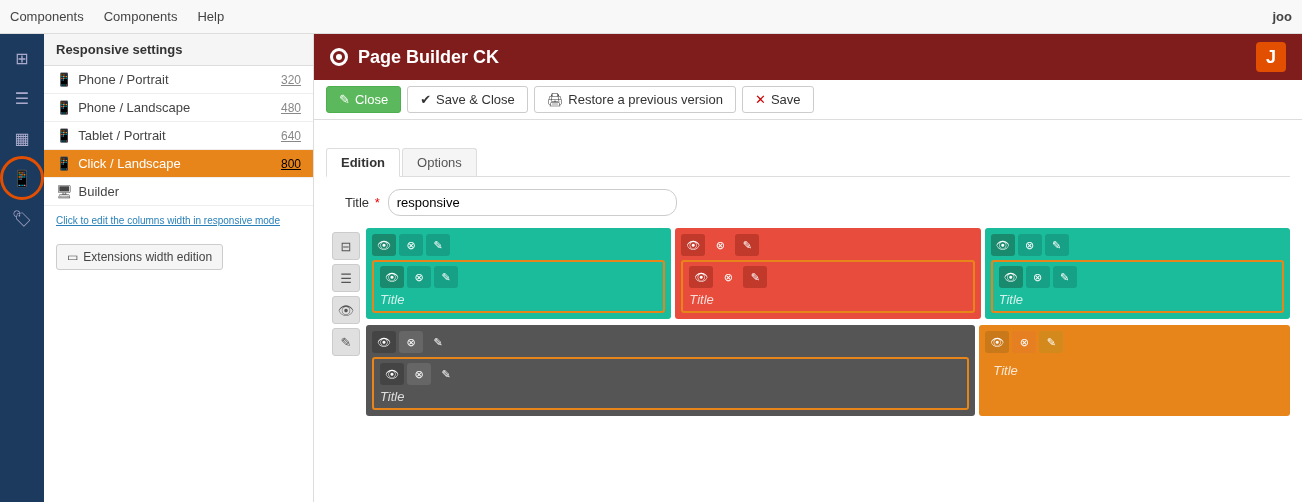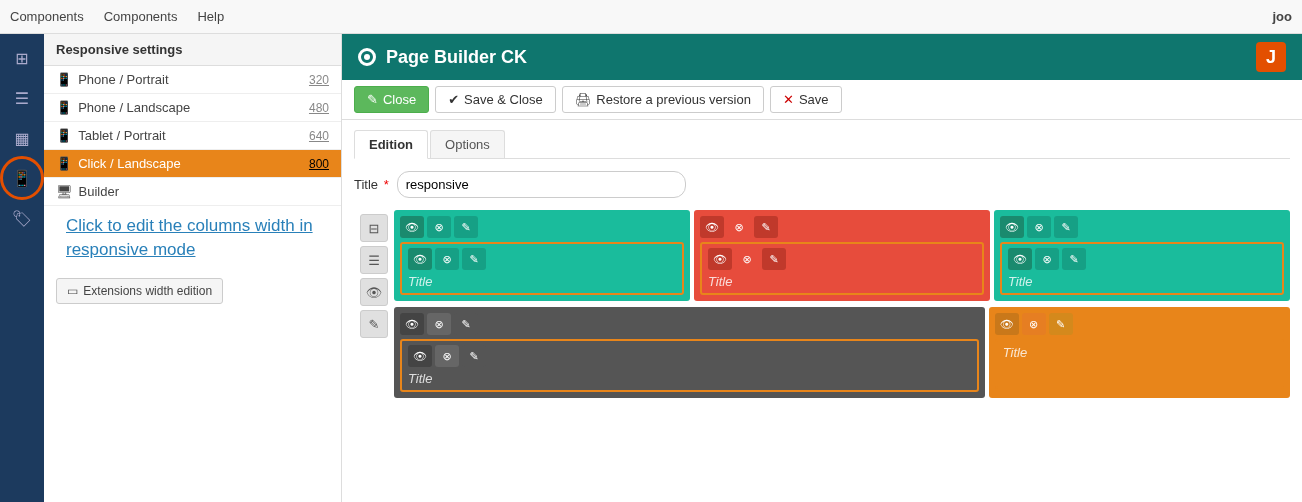--- a/index.html
+++ b/index.html
@@ -70,21 +70,21 @@
       position: absolute;
       width: 44px;
       height: 44px;
       border: 3px solid #e34f00;
       border-radius: 50%;
       pointer-events: none;
     }
 
     
     .responsive-panel {
-      width: 298px;
+      width: 270px;
       background: #fff;
       border-right: 1px solid #ddd;
       flex-shrink: 0;
       padding: 0;
     }
     .responsive-panel h3 {
       background: #f5f5f5;
       border-bottom: 1px solid #ddd;
       padding: 8px 12px;
       font-size: 13px;
@@ -102,24 +102,23 @@
     }
     .device-row.active {
       background: #e8851a;
       color: #fff;
     }
     .device-row .device-name { display: flex; align-items: center; gap: 6px; }
     .device-row .device-num { font-size: 12px; color: #888; text-decoration: underline; }
     .device-row.active .device-num { color: #000000; }
     .click-hint {
       padding: 8px 12px;
-      font-size: 17px;
+      font-size: 10px;
       color: #e67e22;
       line-height: 1.4;
-      margin-left: 10px;
     }
     .click-hint a { color: #2980b9; text-decoration: underline; cursor: pointer; }
     .responsive-width-btn {
       margin: 8px 12px;
       border: 1px solid #ccc;
       background: #f5f5f5;
       padding: 5px 10px;
       font-size: 12px;
       color: #444;
       cursor: pointer;
@@ -132,21 +131,21 @@
     
     .main-content {
       flex: 1;
       display: flex;
       flex-direction: column;
       overflow: hidden;
     }
 
     
     .pb-header {
-      background: #0f766e;
+      background: #7f1d1d;
       color: #fff;
       padding: 8px 16px;
       display: flex;
       align-items: center;
       gap: 10px;
       flex-shrink: 0;
     }
     .pb-header .pb-title {
       font-size: 18px;
       font-weight: bold;
@@ -210,20 +209,21 @@
     .tab {
       padding: 6px 14px;
       border: 1px solid #ddd;
       border-bottom: none;
       cursor: pointer;
       font-size: 13px;
       color: #555;
       background: #f5f5f5;
       margin-right: 2px;
       border-radius: 3px 3px 0 0;
+      margin-top: 18px;
     }
     .tab.active {
       background: #fff;
       border-bottom: 1px solid #fff;
       color: #333;
       font-weight: bold;
       margin-bottom: -1px;
     }
 
     
@@ -233,20 +233,21 @@
       background: #fff;
       padding: 12px;
     }
 
     
     .title-row {
       display: flex;
       align-items: center;
       gap: 8px;
       margin-bottom: 12px;
+      margin-left: 19px;
     }
     .title-row label {
       font-size: 13px;
       color: #333;
     }
     .title-row .required { color: #e00; margin-left: 2px; }
     .title-input {
       width: 289px;
       padding: 5px 8px;
       border: 1px solid #ccc;

